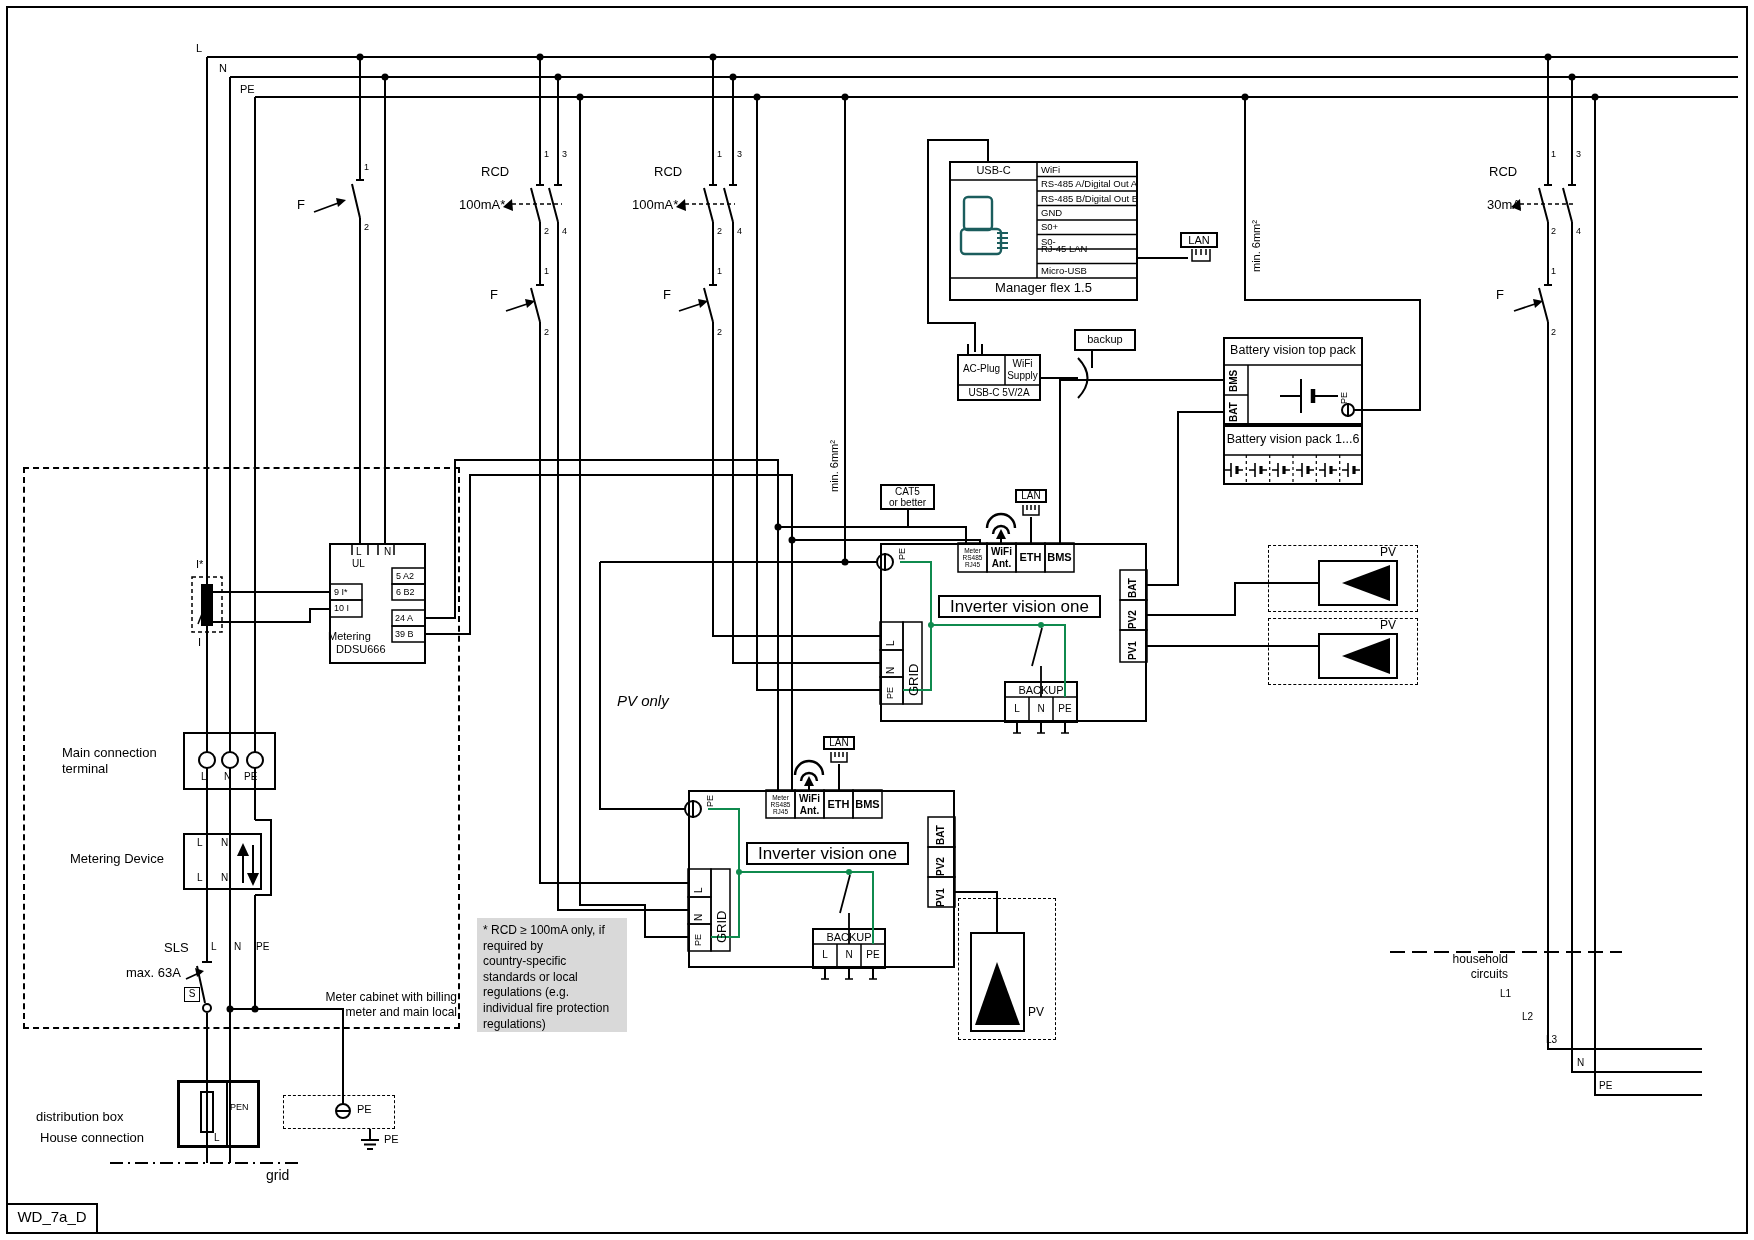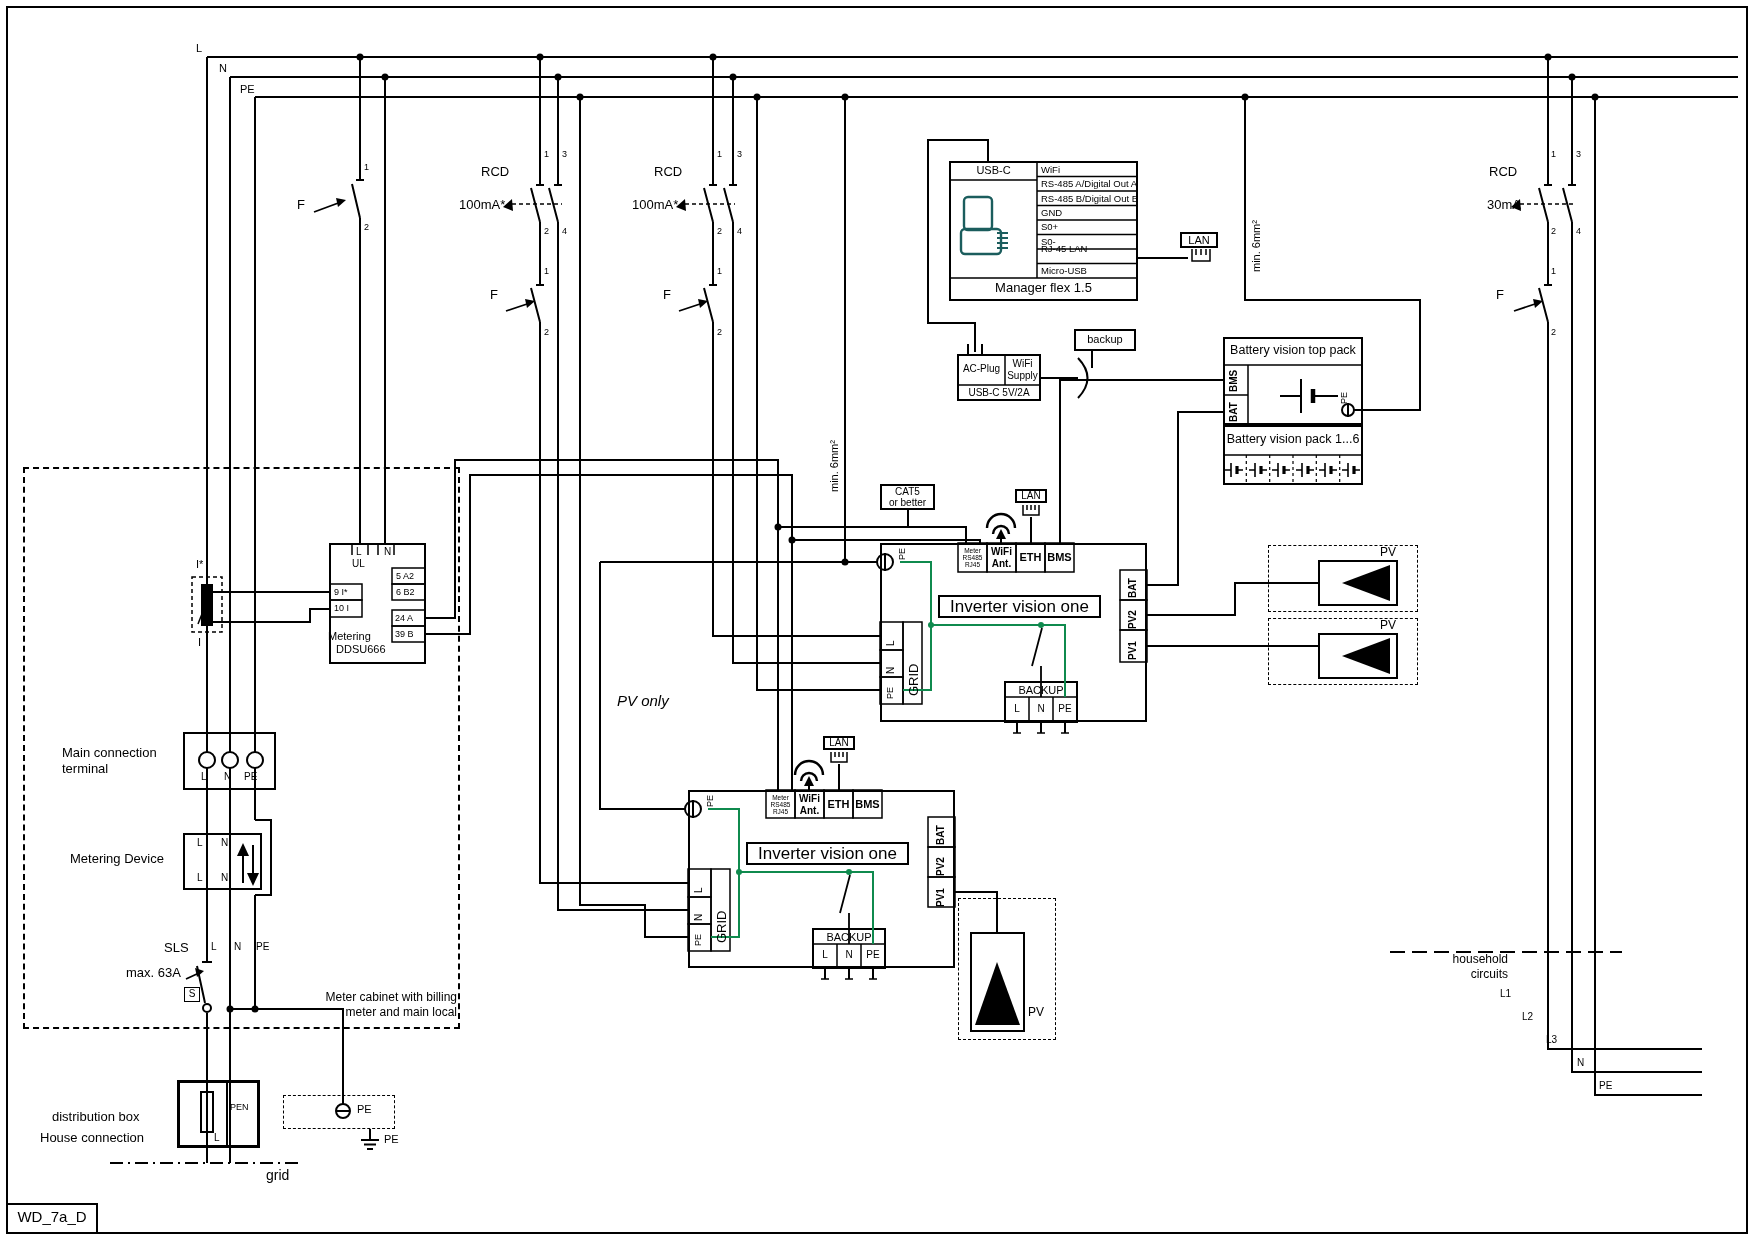--- a/index.html
+++ b/index.html
@@ -351,21 +351,21 @@
 <div class="lb s10" style="left:221px;top:872px">N</div>
 
 <div class="lb" style="left:164px;top:941px">SLS</div>
 <div class="lb s10" style="left:211px;top:941px">L</div>
 <div class="lb s10" style="left:234px;top:941px">N</div>
 <div class="lb s10" style="left:256px;top:941px">PE</div>
 <div class="lb" style="left:126px;top:966px">max. 63A</div>
 <div class="lb s10 ctr" style="left:184px;top:988px;width:16px">S</div>
 
 <div class="lb" style="left:40px;top:1131px">House connection</div>
-<div class="lb" style="left:52px;top:1110px">distribution box</div>
+<div class="lb" style="left:36px;top:1110px">distribution box</div>
 <div class="lb s10" style="left:214px;top:1132px">L</div>
 <div class="lb s9" style="left:230px;top:1102px">PEN</div>
 <div class="lb s14" style="left:266px;top:1168px">grid</div>
 
 <div class="lb s12 r" style="left:315px;top:991px;width:142px">Meter cabinet with billing</div>
 <div class="lb s12 r" style="left:315px;top:1006px;width:142px">meter and main local</div>
 
 <div class="lb s11" style="left:357px;top:1103px">PE</div>
 <div class="lb s11" style="left:384px;top:1133px">PE</div>
 
@@ -449,16 +449,25 @@
 <div class="lb s12" style="left:1028px;top:1006px">PV</div>
 
 <div class="lb s12 r" style="left:1410px;top:953px;width:98px">household</div>
 <div class="lb s12 r" style="left:1410px;top:968px;width:98px">circuits</div>
 <div class="lb s10" style="left:1500px;top:988px">L1</div>
 <div class="lb s10" style="left:1522px;top:1011px">L2</div>
 <div class="lb s10" style="left:1546px;top:1034px">L3</div>
 <div class="lb s10" style="left:1577px;top:1057px">N</div>
 <div class="lb s10" style="left:1599px;top:1080px">PE</div>
 
+<div class="note">
+  <div>* RCD ≥ 100mA only, if</div>
+  <div>required by</div>
+  <div>country-specific</div>
+  <div>standards or local</div>
+  <div>regulations (e.g.</div>
+  <div>individual fire protection</div>
+  <div>regulations)</div>
+</div>
 
 <div class="lb s15 ctr" style="left:7px;top:1209px;width:90px">WD_7a_D</div>
 
 </div>
 
 </body></html>

